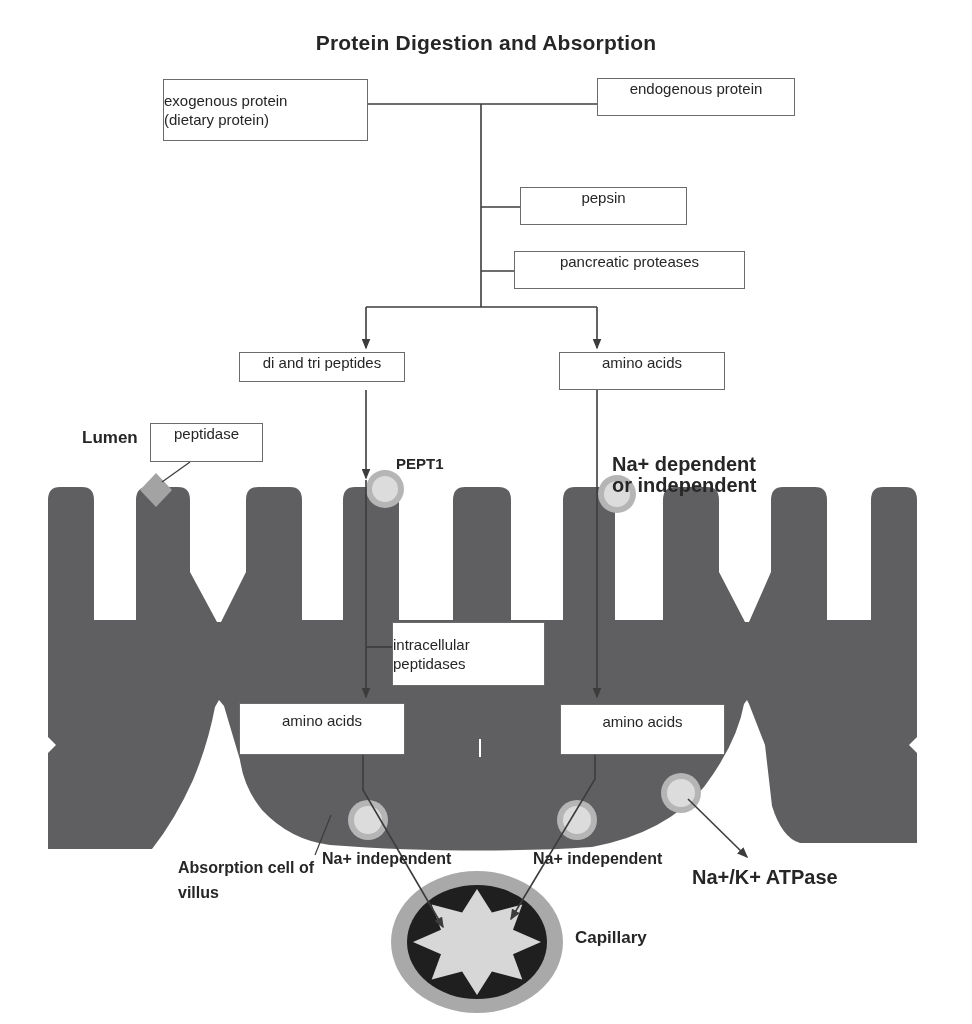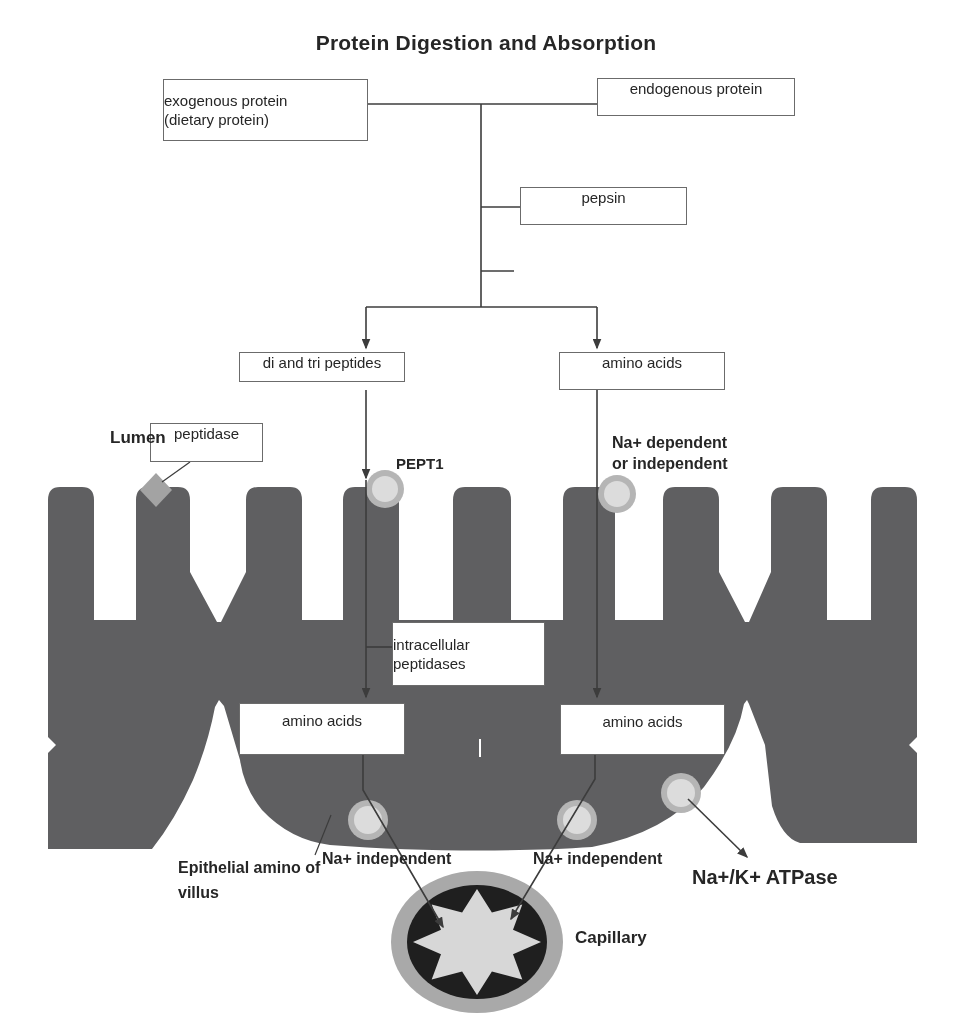--- a/index.html
+++ b/index.html
@@ -127,48 +127,51 @@
   <div class="box two" style="left:163px;top:79px;width:205px;height:62px;">
     <span>exogenous protein</span>
     <span>(dietary protein)</span>
   </div>
   <div class="box" style="left:520px;top:187px;width:167px;height:38px;">
       <span>pepsin</span>
     </div>
   <div class="box" style="left:597px;top:78px;width:198px;height:38px;">
       <span>endogenous protein</span>
     </div>
+  <div class="box" style="left:514px;top:251px;width:231px;height:38px;">
+      <span>pancreatic proteases</span>
+    </div>
   <div class="box" style="left:239px;top:352px;width:166px;height:30px;">
       <span>di and tri peptides</span>
     </div>
   <div class="box" style="left:559px;top:352px;width:166px;height:38px;">
       <span>amino acids</span>
     </div>
   <div class="box two" style="left:392px;top:622px;width:153px;height:64px;">
     <span>intracellular</span>
     <span>peptidases</span>
   </div>
   <div class="box" style="left:150px;top:423px;width:113px;height:39px;">
       <span>peptidase</span>
     </div>
   <div class="box topalign" style="left:239px;top:703px;width:166px;height:52px;">
       <span>amino acids</span>
     </div>
   <div class="box topalign" style="left:560px;top:704px;width:165px;height:51px;">
       <span>amino acids</span>
     </div>
 
-  <div class="lbl" style="left:82px;top:428px;font-size:17px;margin-left:28px;">Lumen</div>
+  <div class="lbl" style="left:82px;top:428px;font-size:17px;">Lumen</div>
   <div class="lbl" style="left:396px;top:455px;font-size:15px;">PEPT1</div>
-  <div class="lbl" style="left:612px;top:432px;font-size:16px;line-height:21px;">
+  <div class="lbl" style="left:612px;top:454px;font-size:20px;line-height:21px;">
     <div>Na+ dependent</div>
     <div>or independent</div>
   </div>
   <div class="lbl" style="left:322px;top:850px;font-size:16px;">Na+ independent</div>
   <div class="lbl" style="left:533px;top:850px;font-size:16px;">Na+ independent</div>
   <div class="lbl" style="left:178px;top:855px;font-size:16px;line-height:25px;">
-    <div>Epithelial amino of</div>
+    <div>Absorption cell of</div>
     <div>villus</div>
   </div>
   <div class="lbl" style="left:692px;top:866px;font-size:20px;">Na+/K+ ATPase</div>
   <div class="lbl" style="left:575px;top:928px;font-size:17px;">Capillary</div>
 
 </div>
 
 </body></html>

